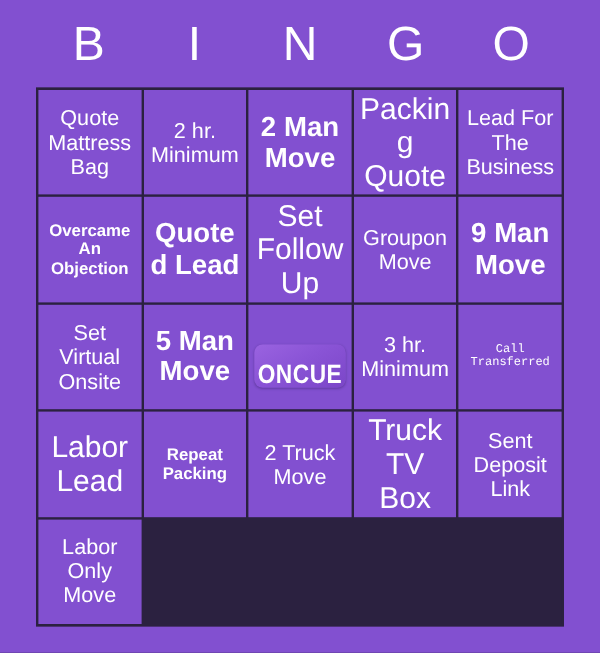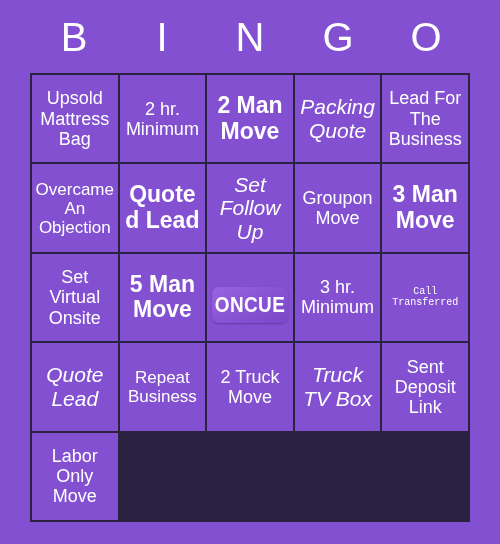--- a/index.html
+++ b/index.html
@@ -71,37 +71,37 @@
   .cell-text {
     color: #ffffff;
     line-height: 1.12;
     display: block;
     width: 100%;
     word-wrap: break-word;
   }
 
   
   .size-xl .cell-text { font-size: 23px; font-weight: bold; }
-  .size-lg .cell-text { font-size: 21px; font-style: italic; }
+  .size-lg .cell-text { font-size: 25px; }
   .size-md .cell-text { font-size: 18px; }
-  .size-sm .cell-text { font-size: 17px; }
+  .size-sm .cell-text { font-size: 14px; font-weight: bold; }
   .size-xs .cell-text { font-size: 10px; font-family: Liberation Mono, monospace; }
 
   
   .bingo-cell.free-space {
     padding: 0;
   }
   #free-space-logo {
     width: 76px;
     height: 36px;
     border-radius: 7px;
     background: linear-gradient(150deg, #9a63e0 0%, #8a54d6 45%, #7b46c8 100%);
     box-shadow: 0 1px 2px rgba(25, 10, 55, 0.28);
     display: flex;
-    align-items: center;
+    align-items: flex-end;
     justify-content: center;
     margin-top: 15px;
   }
   #free-space-logo .logo-word {
     color: #ffffff;
     font-family: "Liberation Sans Narrow", "Liberation Sans", sans-serif;
     font-size: 22px;
     font-weight: bold;
     letter-spacing: 0.5px;
     transform: scaleX(0.86);
@@ -117,21 +117,21 @@
   <div id="bingo-header">
       <span class="header-letter">B</span>
       <span class="header-letter">I</span>
       <span class="header-letter">N</span>
       <span class="header-letter">G</span>
       <span class="header-letter">O</span>
     </div>
 
   <div id="bingo-grid">
       <div class="bingo-cell size-md">
-        <span class="cell-text">Upsold Mattress Bag</span>
+        <span class="cell-text">Quote Mattress Bag</span>
       </div>
       <div class="bingo-cell size-md">
         <span class="cell-text">2 hr. Minimum</span>
       </div>
       <div class="bingo-cell size-xl">
         <span class="cell-text">2 Man Move</span>
       </div>
       <div class="bingo-cell size-lg">
         <span class="cell-text">Packing Quote</span>
       </div>
@@ -144,44 +144,44 @@
       <div class="bingo-cell size-xl">
         <span class="cell-text">Quoted Lead</span>
       </div>
       <div class="bingo-cell size-lg">
         <span class="cell-text">Set Follow Up</span>
       </div>
       <div class="bingo-cell size-md">
         <span class="cell-text">Groupon Move</span>
       </div>
       <div class="bingo-cell size-xl">
-        <span class="cell-text">3 Man Move</span>
+        <span class="cell-text">9 Man Move</span>
       </div>
       <div class="bingo-cell size-md">
         <span class="cell-text">Set Virtual Onsite</span>
       </div>
       <div class="bingo-cell size-xl">
         <span class="cell-text">5 Man Move</span>
       </div>
       <div class="bingo-cell free-space">
         <div id="free-space-logo">
           <span class="logo-word">ONCUE</span>
         </div>
       </div>
       <div class="bingo-cell size-md">
         <span class="cell-text">3 hr. Minimum</span>
       </div>
       <div class="bingo-cell size-xs">
         <span class="cell-text">Call Transferred</span>
       </div>
       <div class="bingo-cell size-lg">
-        <span class="cell-text">Quote Lead</span>
+        <span class="cell-text">Labor Lead</span>
       </div>
       <div class="bingo-cell size-sm">
-        <span class="cell-text">Repeat Business</span>
+        <span class="cell-text">Repeat Packing</span>
       </div>
       <div class="bingo-cell size-md">
         <span class="cell-text">2 Truck Move</span>
       </div>
       <div class="bingo-cell size-lg">
         <span class="cell-text">Truck TV Box</span>
       </div>
       <div class="bingo-cell size-md">
         <span class="cell-text">Sent Deposit Link</span>
       </div>

